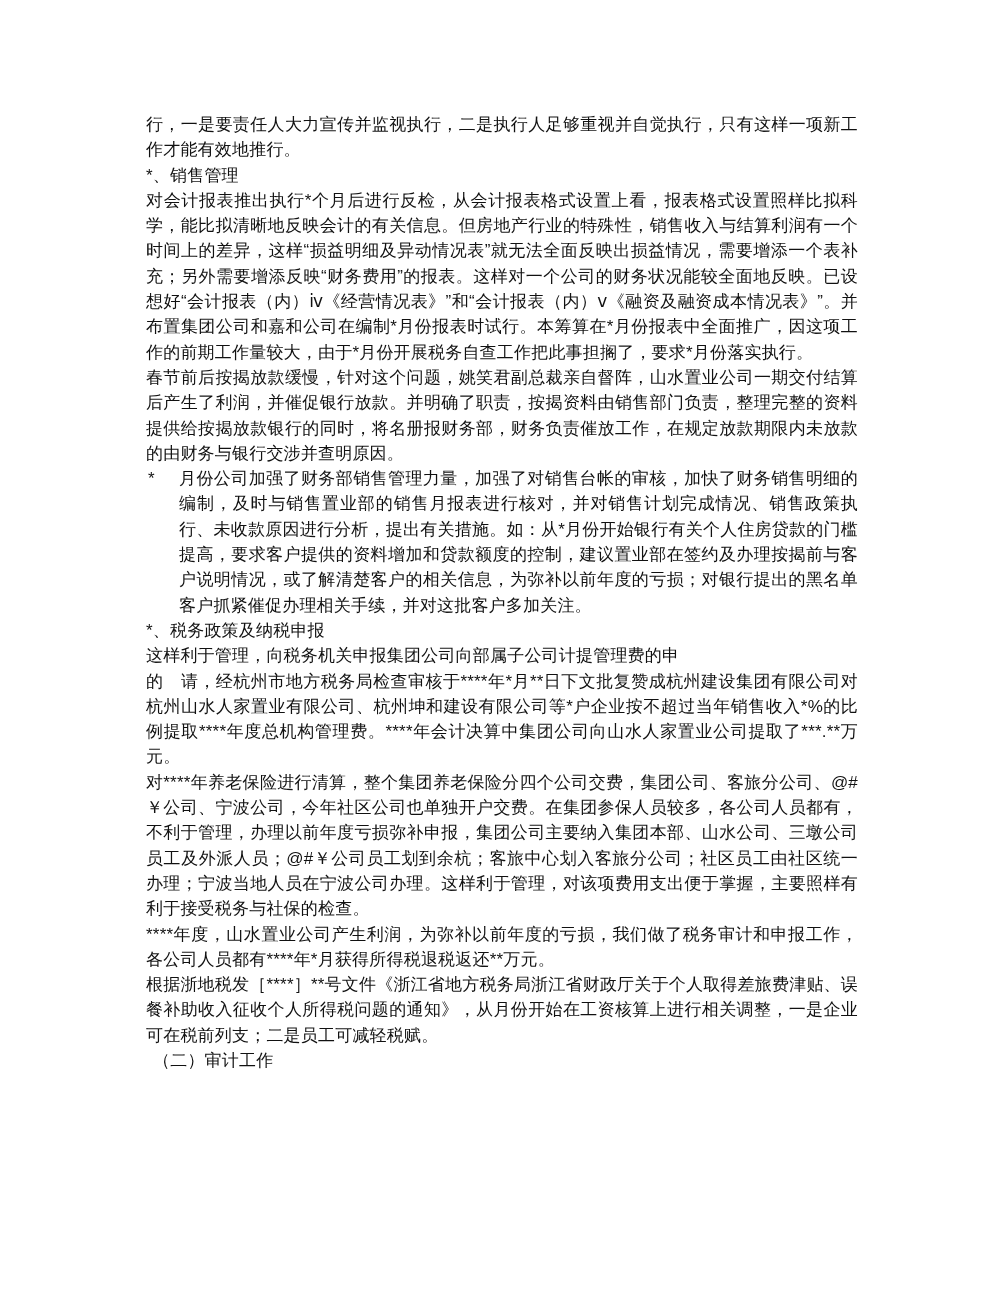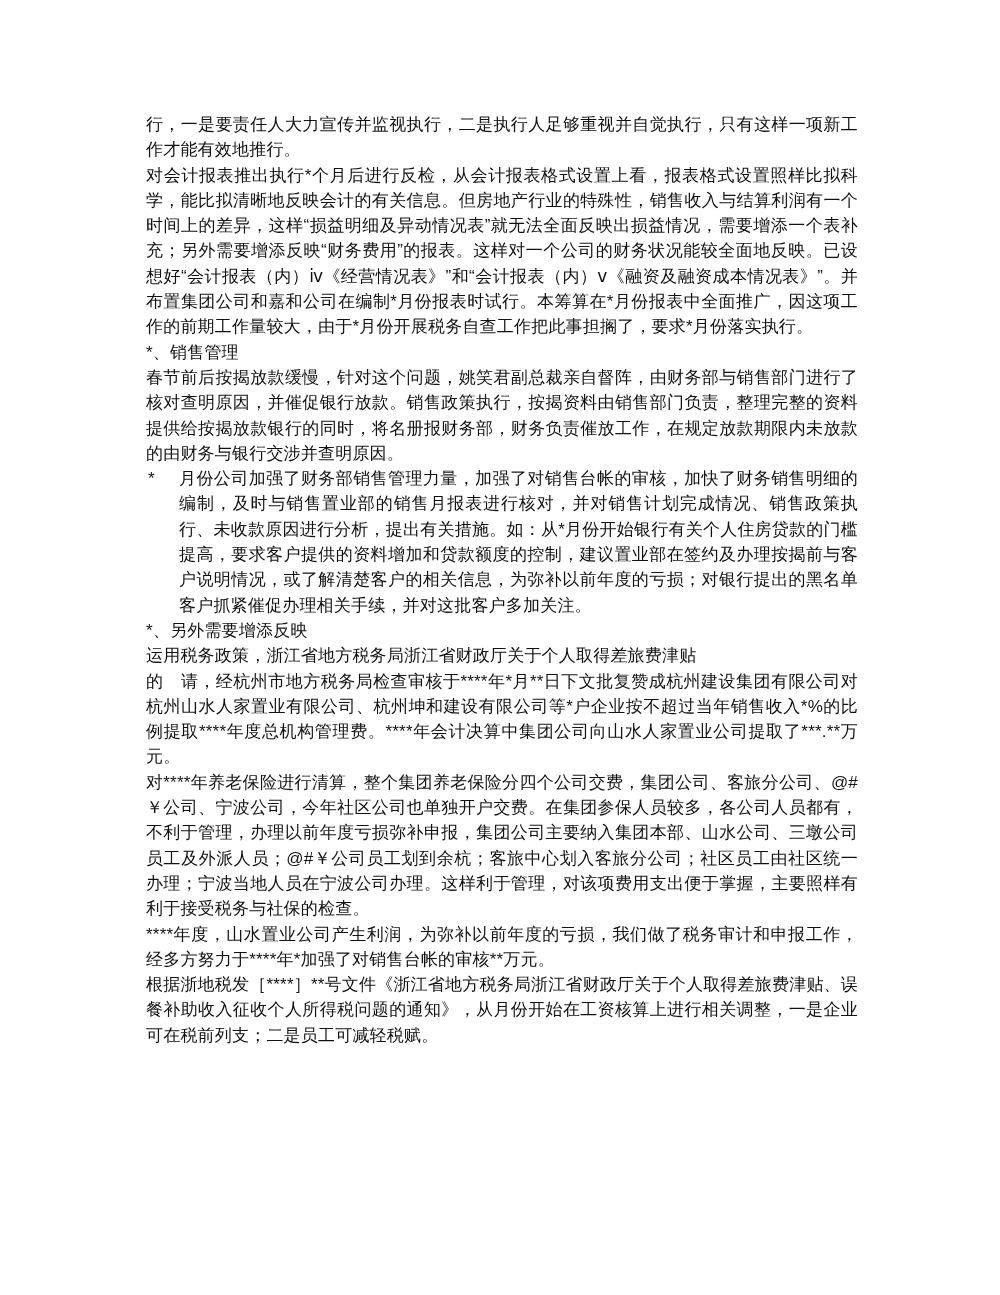--- a/index.html
+++ b/index.html
@@ -43,27 +43,28 @@
   .para.indent-sm {
     padding-left: 7px;
   }
 </style>
 </head>
 <body>
 
 <div class="page">
   <div class="content">
     <div class="para">行，一是要责任人大力宣传并监视执行，二是执行人足够重视并自觉执行，只有这样一项新工作才能有效地推行。</div>
+    <div class="para">*、销售管理</div>
     <div class="para">对会计报表推出执行*个月后进行反检，从会计报表格式设置上看，报表格式设置照样比拟科学，能比拟清晰地反映会计的有关信息。但房地产行业的特殊性，销售收入与结算利润有一个时间上的差异，这样“损益明细及异动情况表”就无法全面反映出损益情况，需要增添一个表补充；另外需要增添反映“财务费用”的报表。这样对一个公司的财务状况能较全面地反映。已设想好“会计报表（内）ⅳ《经营情况表》”和“会计报表（内）ⅴ《融资及融资成本情况表》”。并布置集团公司和嘉和公司在编制*月份报表时试行。本筹算在*月份报表中全面推广，因这项工作的前期工作量较大，由于*月份开展税务自查工作把此事担搁了，要求*月份落实执行。</div>
-    <div class="para">*、销售管理</div>
-    <div class="para">春节前后按揭放款缓慢，针对这个问题，姚笑君副总裁亲自督阵，由财务部与销售部门进行了核对查明原因，并催促银行放款。销售政策执行，按揭资料由销售部门负责，整理完整的资料提供给按揭放款银行的同时，将名册报财务部，财务负责催放工作，在规定放款期限内未放款的由财务与银行交涉并查明原因。</div>
+    <div class="para">春节前后按揭放款缓慢，针对这个问题，姚笑君副总裁亲自督阵，山水置业公司一期交付结算后产生了利润，并催促银行放款。并明确了职责，按揭资料由销售部门负责，整理完整的资料提供给按揭放款银行的同时，将名册报财务部，财务负责催放工作，在规定放款期限内未放款的由财务与银行交涉并查明原因。</div>
     <div class="para bullet">
       <span class="marker">*</span>
       <span>月份公司加强了财务部销售管理力量，加强了对销售台帐的审核，加快了财务销售明细的编制，及时与销售置业部的销售月报表进行核对，并对销售计划完成情况、销售政策执行、未收款原因进行分析，提出有关措施。如：从*月份开始银行有关个人住房贷款的门槛提高，要求客户提供的资料增加和贷款额度的控制，建议置业部在签约及办理按揭前与客户说明情况，或了解清楚客户的相关信息，为弥补以前年度的亏损；对银行提出的黑名单客户抓紧催促办理相关手续，并对这批客户多加关注。</span>
     </div>
-    <div class="para">*、另外需要增添反映</div>
-    <div class="para">运用税务政策，浙江省地方税务局浙江省财政厅关于个人取得差旅费津贴</div>
+    <div class="para">*、税务政策及纳税申报</div>
+    <div class="para">这样利于管理，向税务机关申报集团公司向部属子公司计提管理费的申</div>
     <div class="para">的　请，经杭州市地方税务局检查审核于****年*月**日下文批复赞成杭州建设集团有限公司对杭州山水人家置业有限公司、杭州坤和建设有限公司等*户企业按不超过当年销售收入*%的比例提取****年度总机构管理费。****年会计决算中集团公司向山水人家置业公司提取了***.**万元。</div>
     <div class="para">对****年养老保险进行清算，整个集团养老保险分四个公司交费，集团公司、客旅分公司、@#￥公司、宁波公司，今年社区公司也单独开户交费。在集团参保人员较多，各公司人员都有，不利于管理，办理以前年度亏损弥补申报，集团公司主要纳入集团本部、山水公司、三墩公司员工及外派人员；@#￥公司员工划到余杭；客旅中心划入客旅分公司；社区员工由社区统一办理；宁波当地人员在宁波公司办理。这样利于管理，对该项费用支出便于掌握，主要照样有利于接受税务与社保的检查。</div>
-    <div class="para">****年度，山水置业公司产生利润，为弥补以前年度的亏损，我们做了税务审计和申报工作，经多方努力于****年*加强了对销售台帐的审核**万元。</div>
+    <div class="para">****年度，山水置业公司产生利润，为弥补以前年度的亏损，我们做了税务审计和申报工作，各公司人员都有****年*月获得所得税退税返还**万元。</div>
     <div class="para">根据浙地税发［****］**号文件《浙江省地方税务局浙江省财政厅关于个人取得差旅费津贴、误餐补助收入征收个人所得税问题的通知》，从月份开始在工资核算上进行相关调整，一是企业可在税前列支；二是员工可减轻税赋。</div>
+    <div class="para indent-sm">（二）审计工作</div>
   </div>
 </div>
 
 </body></html>

